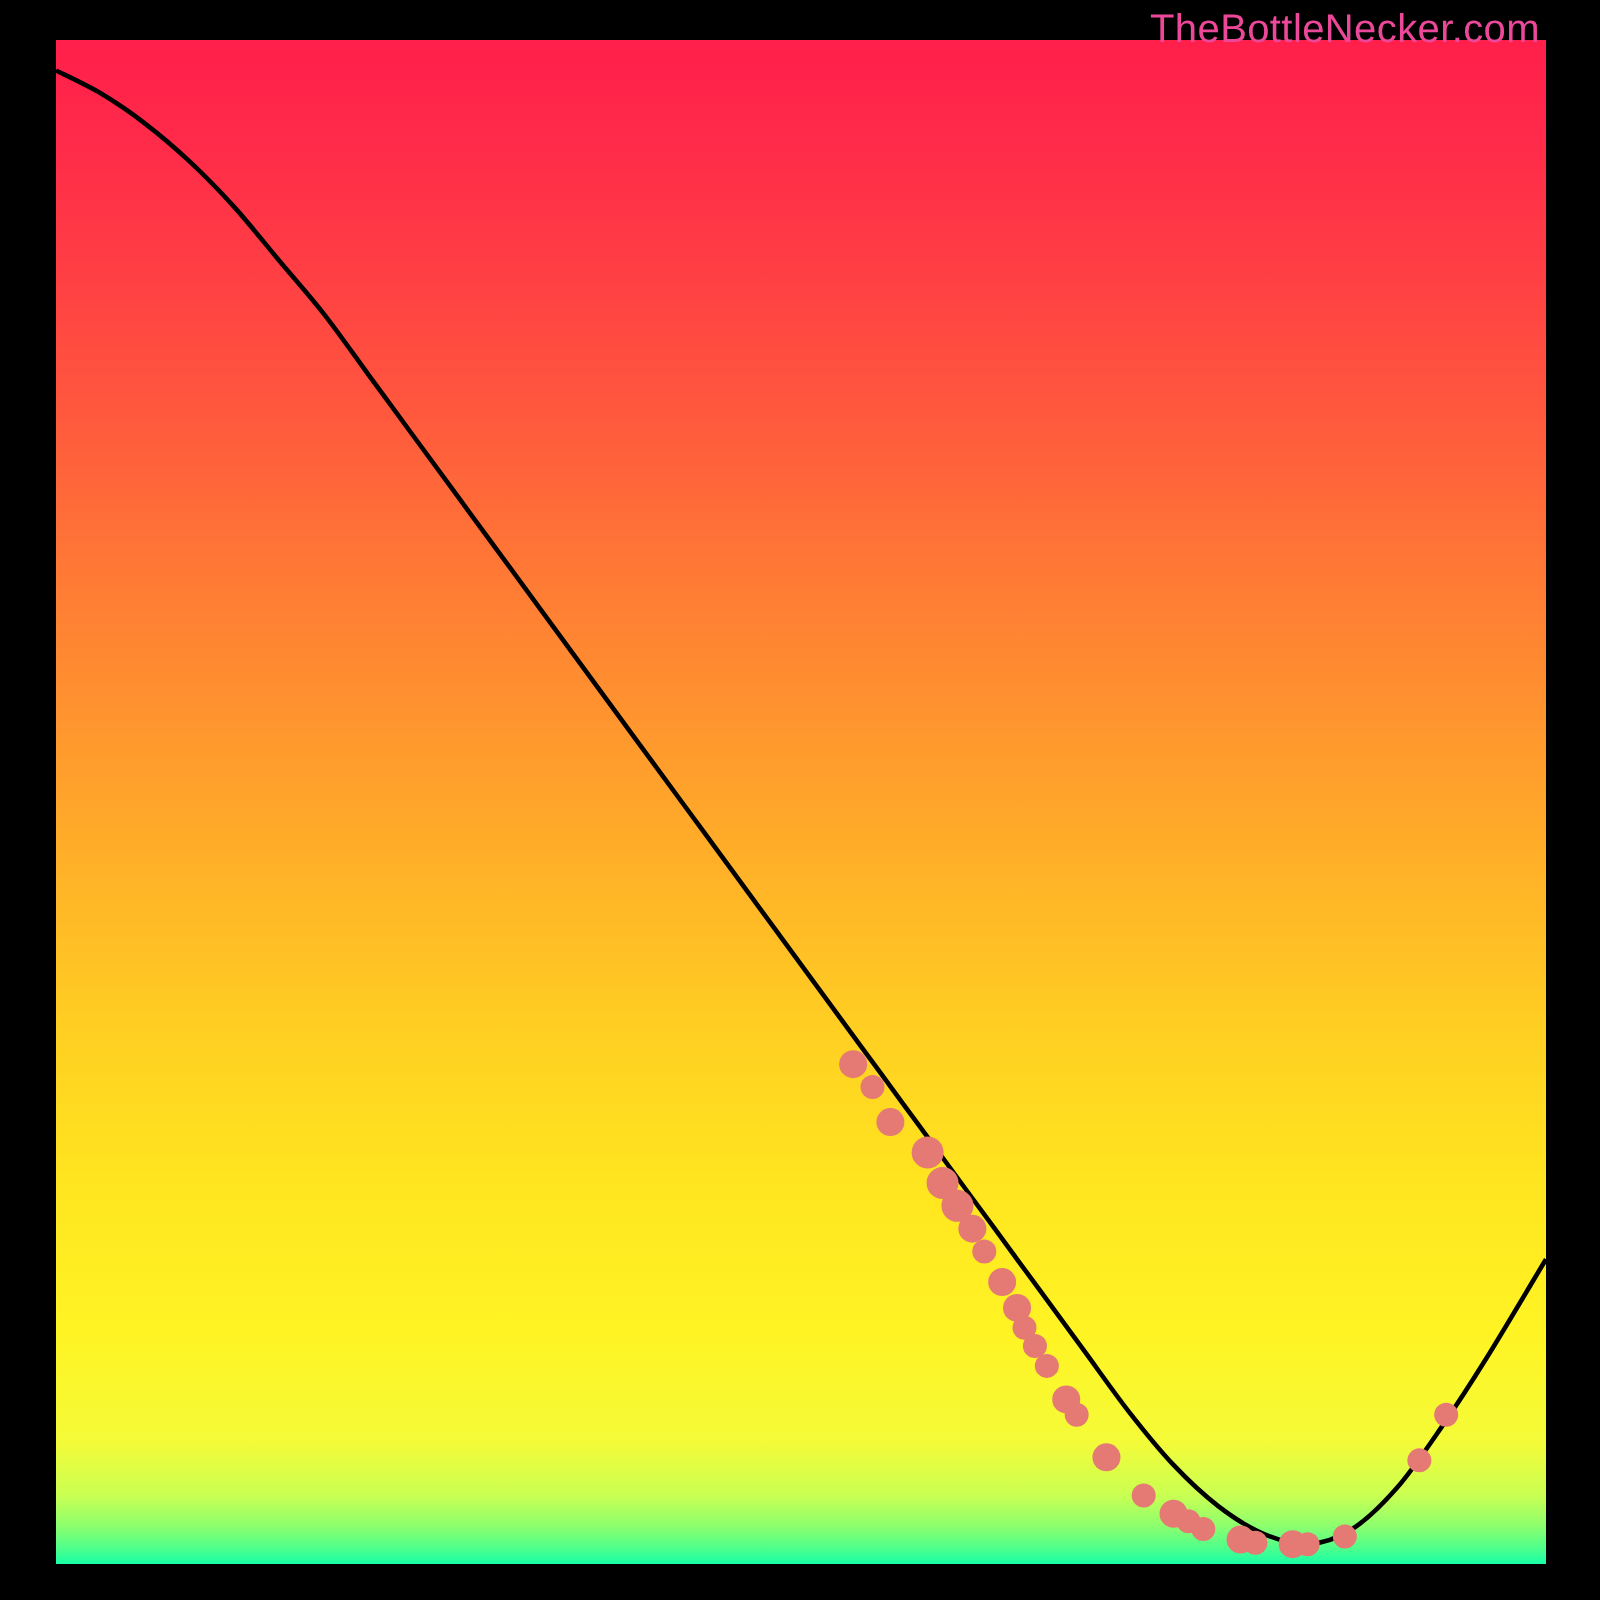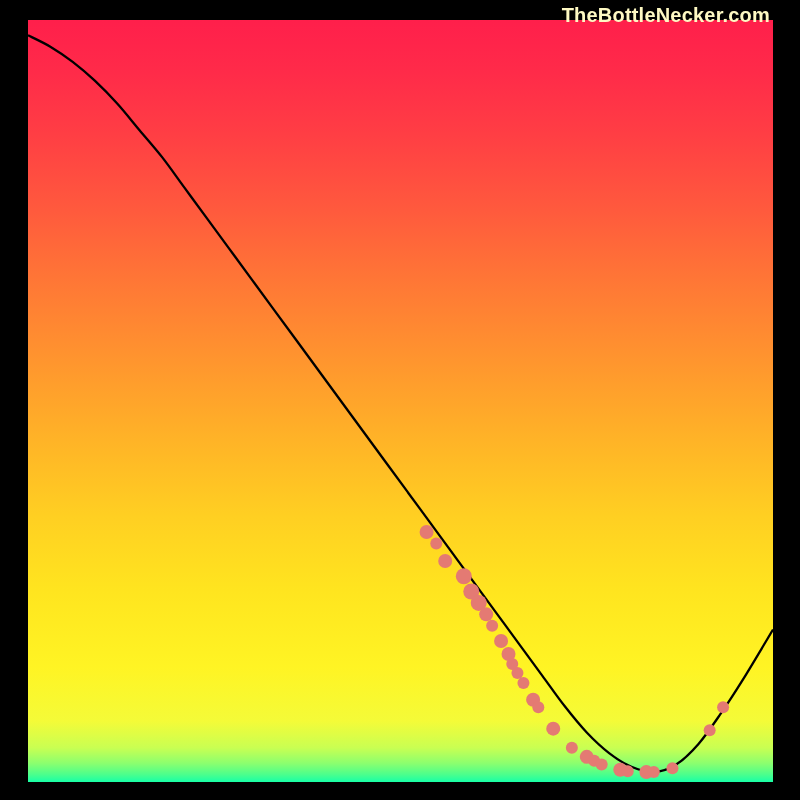--- a/index.html
+++ b/index.html
@@ -16,22 +16,22 @@
     top: 20px;
     width: 745px;
     height: 762px;
   }
   .watermark {
     position: absolute;
     top: 4px;
     right: 30px;
     font-family: Arial, Helvetica, sans-serif;
     font-size: 20px;
-    font-weight: bold;
-    color: #fef9c3;
+    font-weight: normal;
+    color: #ec4899;
     letter-spacing: 0.2px;
     z-index: 10;
   }
   svg {
     display: block;
   }
 </style>
 </head>
 <body>
 

